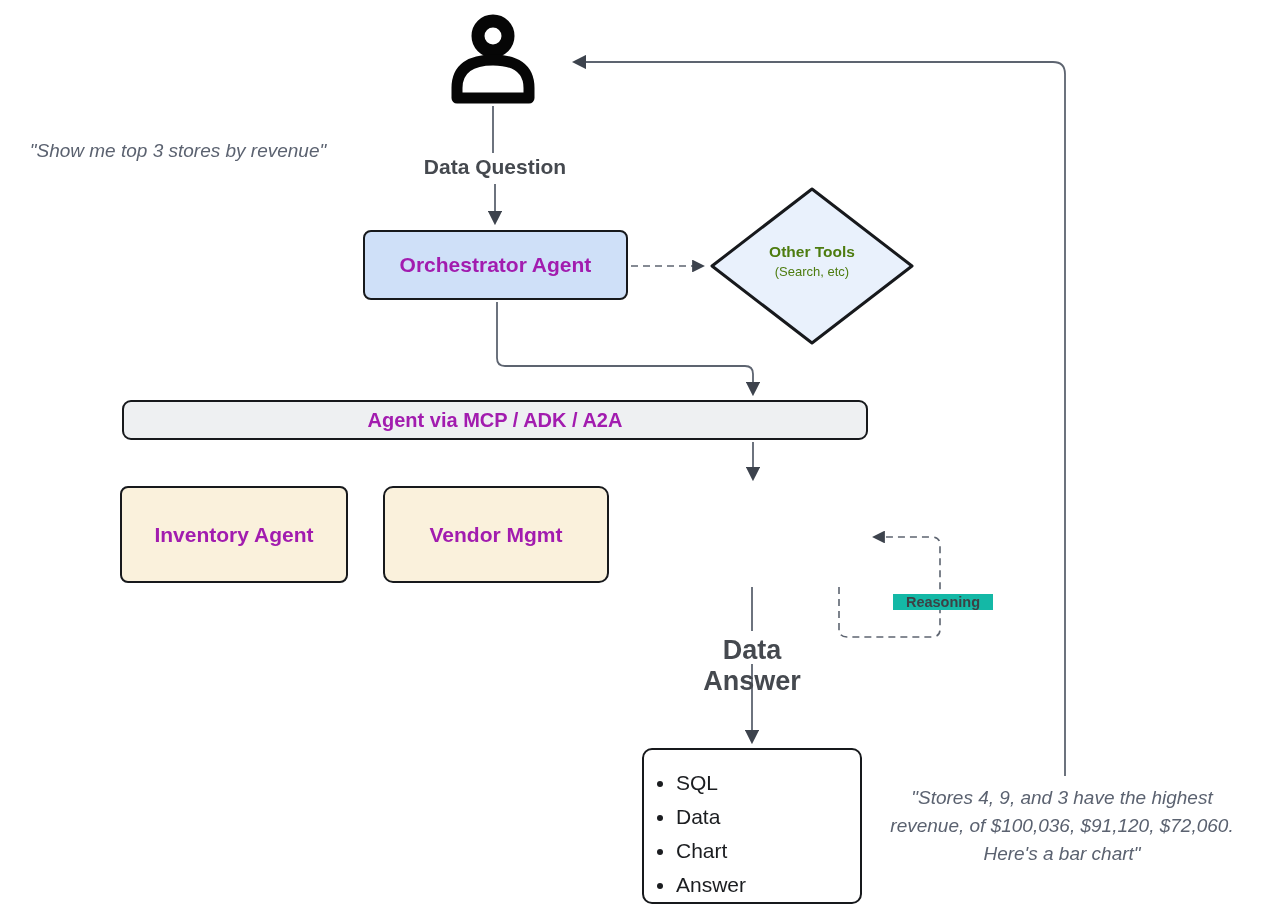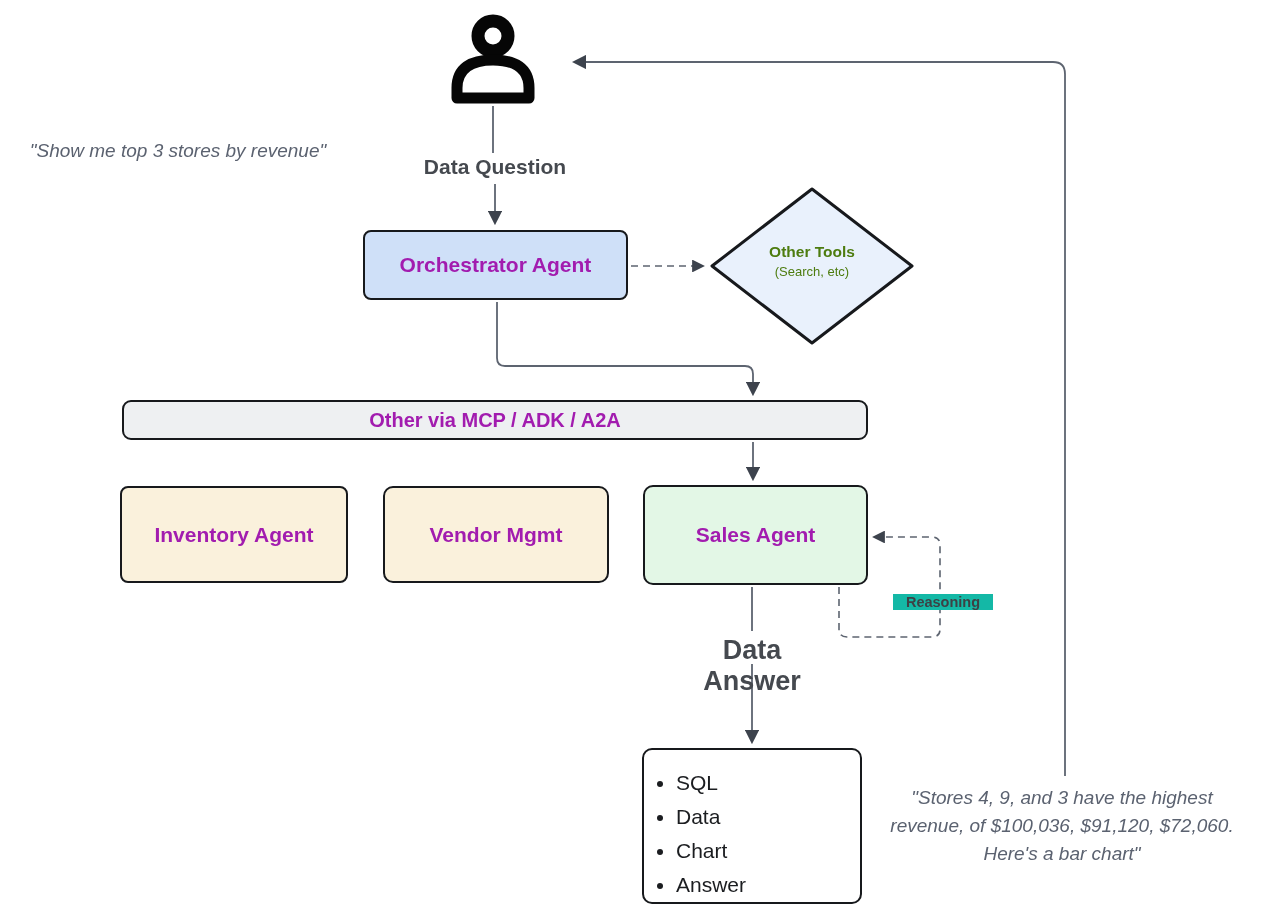--- a/index.html
+++ b/index.html
@@ -89,31 +89,28 @@
 
   <svg class="diamond-svg" viewBox="0 0 220 175">
     <polygon points="110,9 210,86 110,163 10,86" fill="#e9f1fc" stroke="#17191c" stroke-width="3" stroke-linejoin="round"></polygon>
   </svg>
   <div class="diamond-text">
     <div class="t1">Other Tools</div>
     <div class="t2">(Search, etc)</div>
   </div>
 
   <div class="node wrapbar">
-    <span>Other via MCP / ADK / A2A</span>
+    <span>Agent via MCP / ADK / A2A</span>
   </div>
 
   <div class="node inventory">
     <span>Inventory Agent</span>
   </div>
   <div class="node vendor">
     <span>Vendor Mgmt</span>
-  </div>
-  <div class="node sales">
-    <span>Sales Agent</span>
   </div>
 
   <div class="outputbox">
     <ul>
       <li>SQL</li>
       <li>Data</li>
       <li>Chart</li>
       <li>Answer</li>
     </ul>
   </div>

